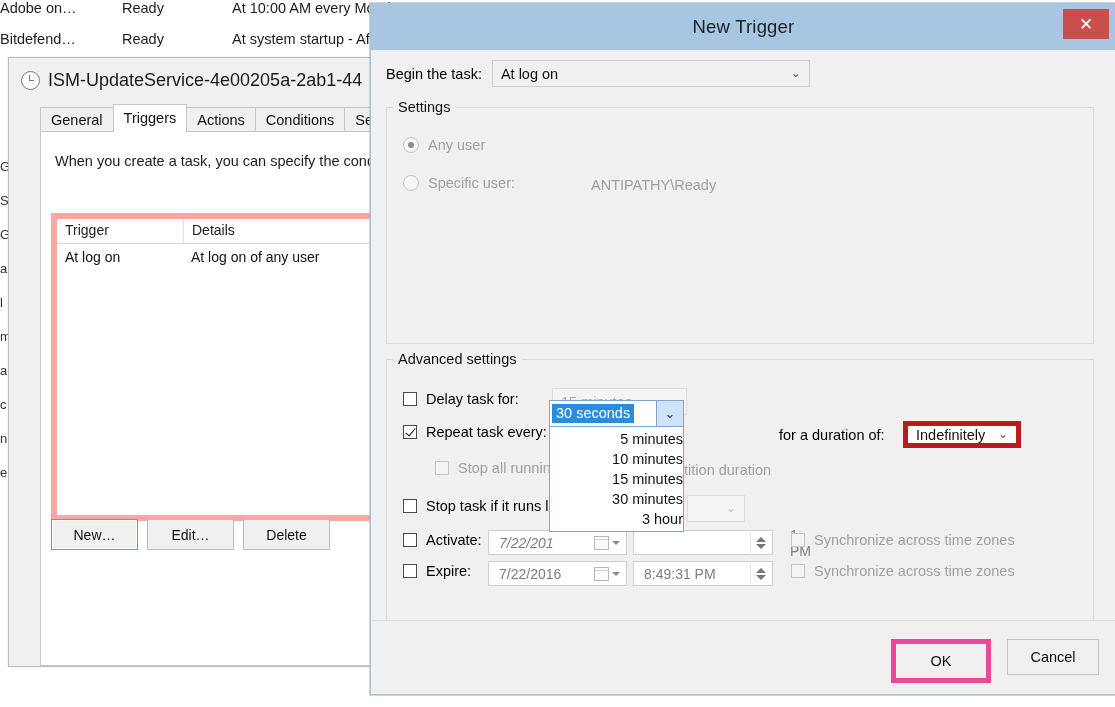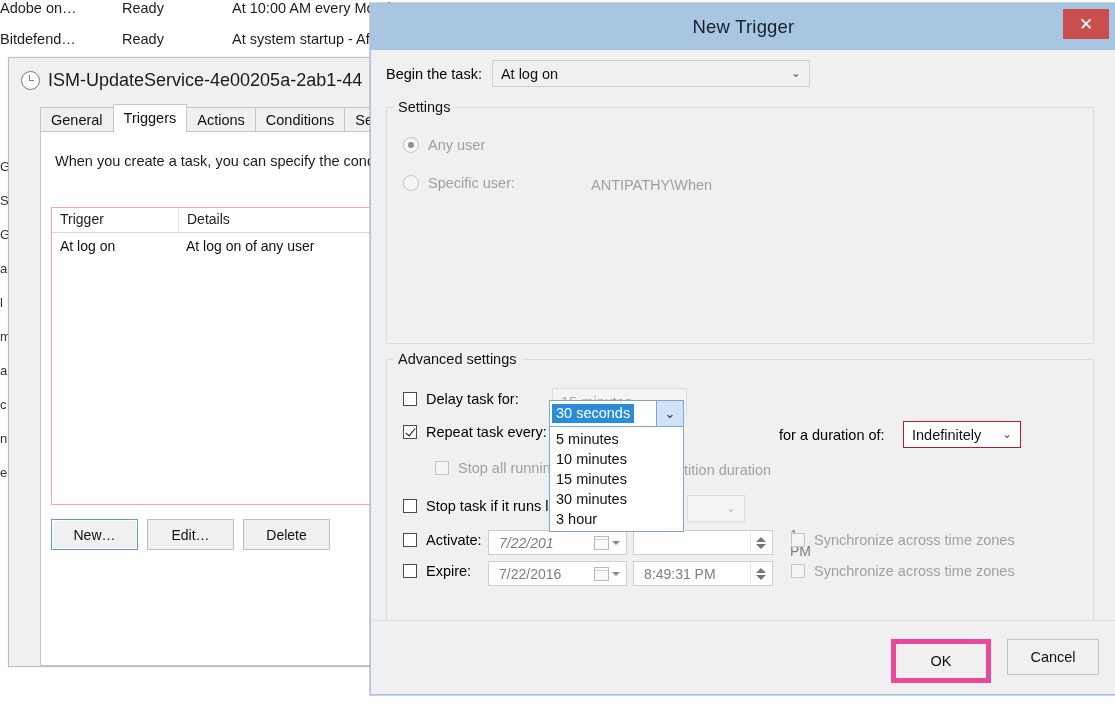--- a/index.html
+++ b/index.html
@@ -40,21 +40,21 @@
   .tab{
     height:24px;line-height:24px;padding:0 10px;font-size:14.5px;color:#111;
     background:#f0f0f0;border:1px solid #c6c6c6;border-bottom:none;margin-right:-1px;
     white-space:nowrap;
   }
   .tab.active{background:#ffffff;height:27px;line-height:26px;position:relative;z-index:3;border-color:#c6c6c6;}
 
   .tabpanel{position:absolute;left:31px;top:73px;right:-1px;bottom:0;background:#ffffff;border:1px solid #c6c6c6;border-left:1px solid #c6c6c6;}
   .panel-desc{position:absolute;left:14px;top:21px;font-size:14.5px;color:#1d1d1d;white-space:nowrap;}
 
-  .trigtable{position:absolute;left:10px;top:75px;width:330px;height:296px;border:1px solid #fca5a5;background:#fff;overflow:hidden;}
+  .trigtable{position:absolute;left:10px;top:81px;width:330px;height:296px;border:6px solid #fca5a5;background:#fff;overflow:hidden;}
   .tt-head{display:flex;height:24px;background:#fff;border-bottom:1px solid #d8d8d8;}
   .tt-head div{font-size:14px;color:#222;padding:3px 0 0 8px;border-right:1px solid #e2e2e2;white-space:nowrap;}
   .tt-c1{width:118px;}
   .tt-c2{flex:1;}
   .tt-row{display:flex;height:25px;align-items:center;}
   .tt-row div{font-size:14px;color:#111;padding-left:8px;white-space:nowrap;}
 
   .btnrow{position:absolute;left:10px;top:387px;display:flex;gap:9px;}
   .wbtn{
     width:85px;height:29px;background:#f0f0f0;border:1px solid #bdbdbd;
@@ -81,21 +81,21 @@
 
   .row-begin{position:absolute;left:14px;top:9px;display:flex;align-items:center;gap:10px;}
   .lbl{font-size:14.5px;color:#000000;white-space:nowrap;}
   .lbl.dim{color:#a0a0a0;}
 
   .combo{
     height:27px;background:#f0f0f0;border:1px solid #cfcfcf;display:flex;align-items:center;
     padding:0 0 0 8px;font-size:14.5px;color:#111;position:relative;box-sizing:border-box;
   }
   .combo .chev{position:absolute;right:8px;top:50%;transform:translateY(-60%);color:#5a5a5a;font-size:12px;line-height:1;}
-  .combo.white{background:#fff;border:1px solid #b91c1c;}
+  .combo.white{background:#fff;border:5px solid #b91c1c;}
   .combo.dim{color:#a8a8a8;background:#f4f4f4;border-color:#dcdcdc;}
   .combo.dim .chev{color:#bdbdbd;}
 
   fieldset.grp{
     position:absolute;border:1px solid #dcdcdc;border-radius:0;margin:0;padding:0;background:transparent;
   }
   fieldset.grp > legend{font-size:14.5px;color:#111;padding:0 5px;margin-left:6px;}
 
   #grp-settings{left:14px;top:48px;width:706px;height:243px;}
   #grp-adv{left:14px;top:300px;width:706px;height:280px;}
@@ -127,21 +127,21 @@
 
   
   #dd-open{position:absolute;left:549px;top:400px;width:135px;z-index:40;}
   #dd-open .dd-field{
     height:27px;border:1px solid #7ba7d0;background:#fff;display:flex;align-items:center;box-sizing:border-box;position:relative;
   }
   #dd-open .dd-val{background:#2a8ddb;color:#fff;font-size:14.5px;padding:1px 4px 2px 4px;margin-left:2px;}
   #dd-open .dd-btn{position:absolute;right:0;top:0;bottom:0;width:26px;background:#cfe3f5;border-left:1px solid #7ba7d0;
     display:flex;align-items:center;justify-content:center;color:#15314a;font-size:13px;}
   #dd-open .dd-list{border:1px solid #7ba7d0;border-top:none;background:#fff;padding:2px 0 2px 0;}
-  #dd-open .dd-item{font-size:14.5px;color:#111;padding:1px 0 1px 6px;height:18px;line-height:18px;white-space:nowrap;}
+  #dd-open .dd-item{font-size:14.5px;color:#111;padding:1px 0 1px 6px;height:18px;line-height:18px;white-space:nowrap;text-align:right;}
 
   .dlgbtn{
     width:90px;height:34px;border:1px solid #c4c4c4;background:#f0f0f0;font-size:14.5px;color:#111;
     display:flex;align-items:center;justify-content:center;
   }
   .dlgbtn.focus{border:5px solid #ec4899;}
   .footer-btns{position:absolute;right:16px;top:18px;display:flex;gap:16px;}
 </style>
 </head>
 <body>
@@ -233,21 +233,21 @@
 
       <div class="radio-row" style="left:16px;top:22px;">
         <span class="radio on"></span>
         <span class="lbl dim">Any user</span>
       </div>
 
       <div class="radio-row" style="left:16px;top:60px;">
         <span class="radio"></span>
         <span class="lbl dim">Specific user:</span>
       </div>
-      <span class="lbl dim" style="position:absolute;left:204px;top:62px;">ANTIPATHY\When</span>
+      <span class="lbl dim" style="position:absolute;left:204px;top:62px;">ANTIPATHY\Ready</span>
     </fieldset>
 
     <fieldset class="grp" id="grp-adv">
       <legend>Advanced settings</legend>
 
       <div class="chk-row" style="left:16px;top:24px;">
         <span class="cb"></span>
         <span class="lbl">Delay task for:</span>
       </div>
       <div class="combo dim" style="position:absolute;left:165px;top:21px;width:135px;">

